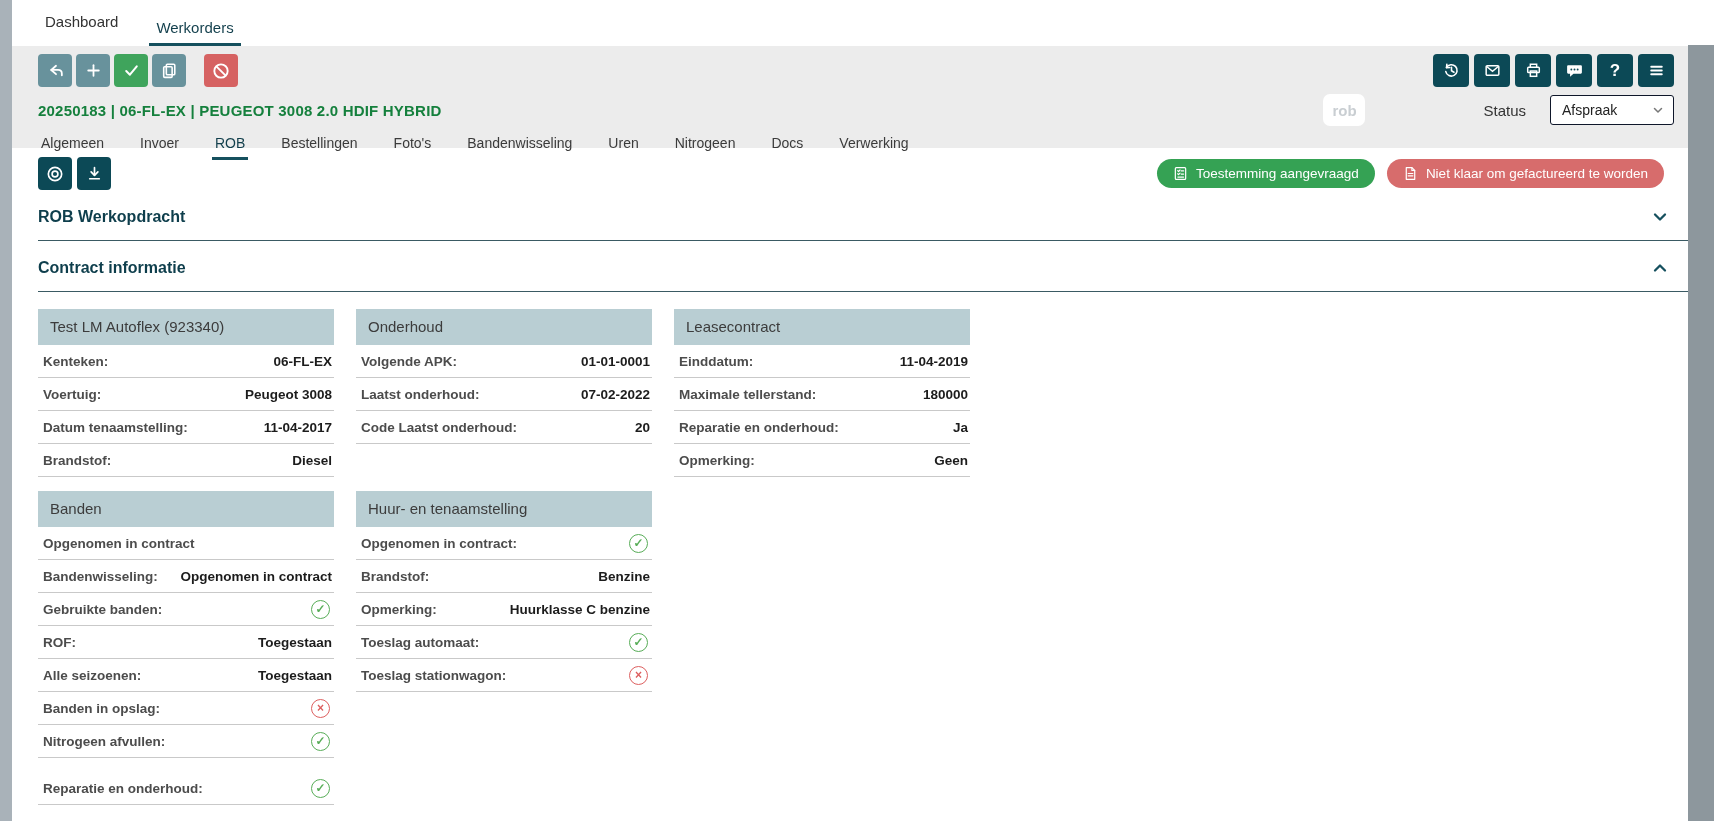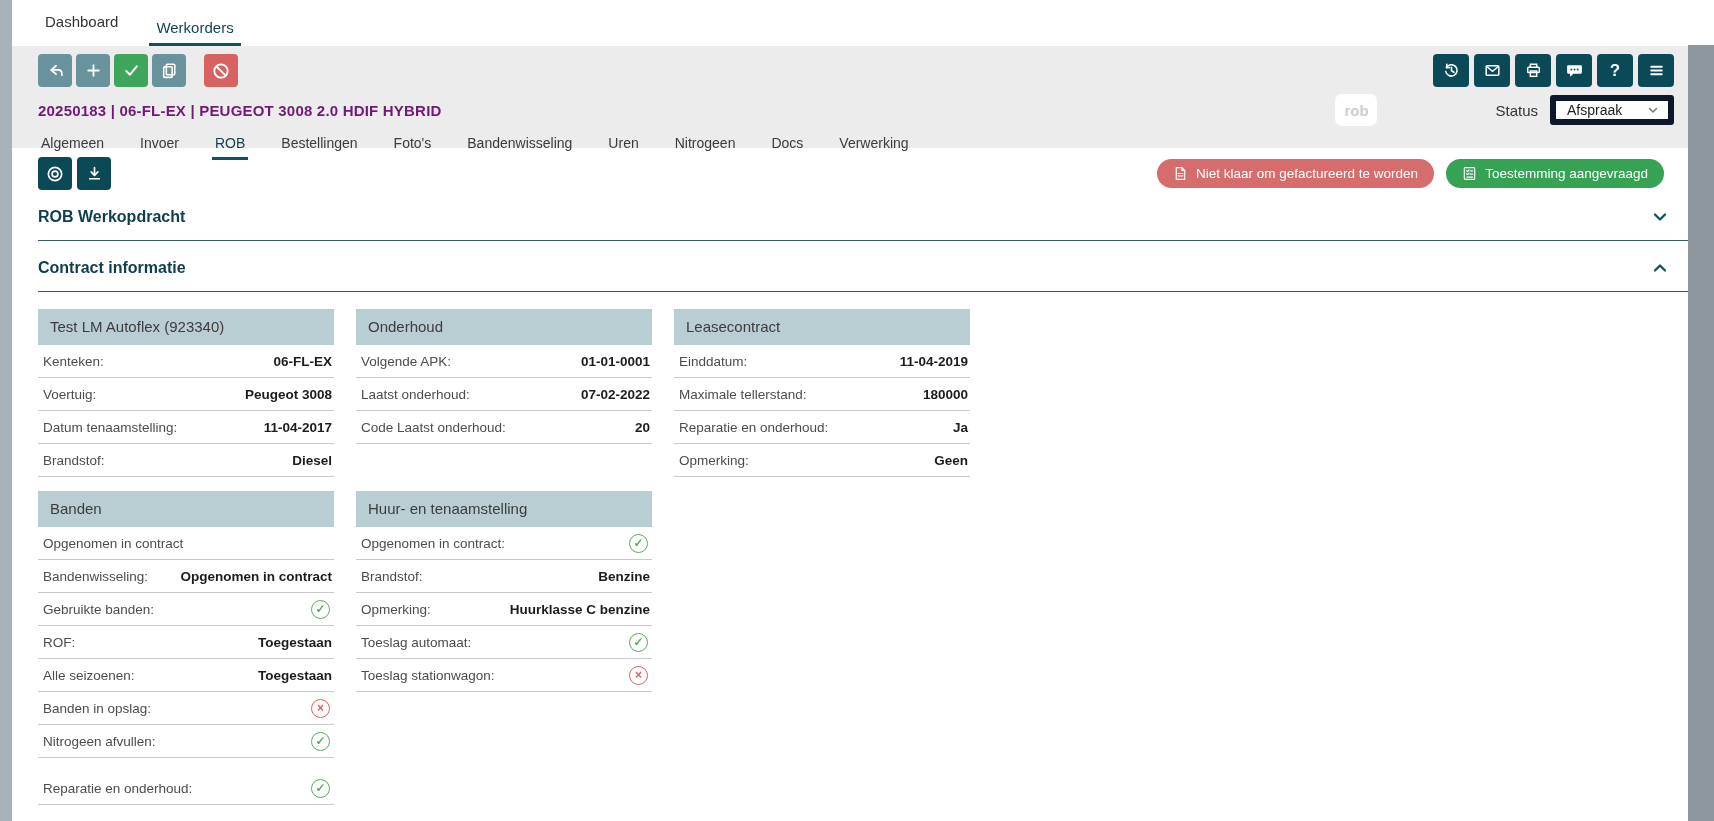--- a/index.html
+++ b/index.html
@@ -23,24 +23,24 @@
   .sq-btn { width:34px; height:33px; border-radius:4px; display:flex; align-items:center; justify-content:center; margin-right:4px; cursor:pointer; border:none; }
   .sq-btn.slate { background:#68929c; }
   .sq-btn.green { background:#3fa45c; }
   .sq-btn.red   { background:#d66262; margin-left:14px; }
   .sq-btn.dark  { background:#0c4956; }
   .btn-row-right { margin-left:auto; display:flex; }
   .btn-row-right .sq-btn { width:36px; margin-right:0; margin-left:5px; }
   .help-glyph { color:#fff; font-size:17px; font-weight:bold; }
 
   .title-row { display:flex; align-items:center; margin-top:7px; height:32px; }
-  .wo-title { font-size:15px; font-weight:bold; color:#701a75; letter-spacing:.2px; }
+  .wo-title { font-size:15px; font-weight:bold; color:#15803d; letter-spacing:.2px; }
   .logo-box { margin-left:auto; width:42px; height:32px; background:#fff; border-radius:7px; display:flex; align-items:center; justify-content:center; color:#c9ced2; font-weight:bold; font-size:15px; }
   .status-label { margin-left:118px; font-size:15px; color:#333; }
-  .status-select { margin-left:12px; width:124px; height:30px; background:#fff; border:6px solid #0f172a; border-radius:3px; display:flex; align-items:center; justify-content:space-between; padding:0 9px 0 11px; font-size:14px; color:#222; cursor:pointer; }
+  .status-select { margin-left:24px; width:124px; height:30px; background:#fff; border:1px solid #0f172a; border-radius:3px; display:flex; align-items:center; justify-content:space-between; padding:0 9px 0 11px; font-size:14px; color:#222; cursor:pointer; }
 
   .page-tabs { display:flex; margin-top:9px; }
   .ptab { font-size:14px; color:#3b3b3b; padding:0 3px 6px; margin-right:30px; border-bottom:3px solid transparent; cursor:pointer; }
   .ptab.active { color:#123f4c; border-bottom-color:#15505e; }
 
   
   .content { padding:9px 0 0 26px; }
   .content-head { display:flex; align-items:center; }
   .icon-btn { width:34px; height:33px; border-radius:4px; background:#0c4956; display:flex; align-items:center; justify-content:center; margin-right:5px; cursor:pointer; border:none; }
   .pills { margin-left:auto; margin-right:24px; display:flex; }
@@ -50,21 +50,21 @@
 
   .section-row { display:flex; align-items:center; justify-content:space-between; padding:17px 18px 13px 0; }
   .section-title { font-size:16px; font-weight:bold; color:#0e3e4c; }
   .chev { cursor:pointer; display:flex; }
   .divider { border-bottom:1px solid #3a5a63; }
 
   .cards { display:grid; grid-template-columns:repeat(3,296px); column-gap:22px; row-gap:14px; align-items:start; margin-top:17px; }
   .card { background:#fff; }
   .card-header { background:#b9ced3; height:36px; line-height:36px; padding:0 12px; font-size:15px; color:#3c3c3c; }
   .card-row { height:33px; display:flex; align-items:center; justify-content:space-between; border-bottom:1px solid #c9c9c9; padding:0 2px 0 5px; }
-  .row-label { font-size:13.5px; color:#4c4c4c; }
+  .row-label { font-size:13.5px; color:#4c4c4c;font-weight:bold; }
   .row-value { font-size:13.5px; font-weight:bold; color:#1c1c1c; }
   .st-icon { width:19px; height:19px; border-radius:50%; display:flex; align-items:center; justify-content:center; font-size:12px; margin-right:2px; font-weight:bold; }
   .st-icon.ok { border:1.5px solid #58ad58; color:#58ad58; }
   .st-icon.no { border:1.5px solid #dd5f5f; color:#dd5f5f; }
 </style>
 </head>
 <body>
 
 <div id="page">
   <div class="left-strip"></div>
@@ -213,44 +213,44 @@
           <span style="display:flex">
             <svg width="19" height="19" viewBox="0 0 18 18" fill="none" stroke="#fff" stroke-width="1.6" stroke-linecap="round" stroke-linejoin="round">
                 <path d="M9 3.5 V10.5"></path>
                 <path d="M5.8 7.5 L9 10.8 L12.2 7.5"></path>
                 <path d="M4.5 14 H13.5"></path>
               </svg>
           </span>
         </button>
 
         <div class="pills">
-          <div class="pill red">
-            <span style="display:flex">
-              <svg width="15" height="15" viewBox="0 0 16 16" fill="none" stroke="#fff" stroke-width="1.3" stroke-linecap="round" stroke-linejoin="round">
-                  <path d="M3.5 1.8 H9.5 L12.5 4.8 V14.2 H3.5 Z"></path>
-                  <path d="M9.5 1.8 V4.8 H12.5"></path>
-                  <path d="M5.5 8 H10.5"></path>
-                  <path d="M5.5 10.5 H10.5"></path>
-                </svg>
-            </span>
-            <span>Niet klaar om gefactureerd te worden</span>
-          </div>
           <div class="pill green">
             <span style="display:flex">
               <svg width="15" height="15" viewBox="0 0 16 16" fill="none" stroke="#fff" stroke-width="1.3" stroke-linecap="round" stroke-linejoin="round">
                   <rect x="2.5" y="1.8" width="11" height="12.5" rx="1"></rect>
                   <path d="M5 5 l0.9 0.9 L7.5 4.3"></path>
                   <path d="M8.8 5.3 H11.3"></path>
                   <path d="M5 8.3 l0.9 0.9 L7.5 7.6"></path>
                   <path d="M8.8 8.6 H11.3"></path>
                   <path d="M5.2 11.8 H11.3"></path>
                 </svg>
             </span>
             <span>Toestemming aangevraagd</span>
           </div>
+          <div class="pill red">
+            <span style="display:flex">
+              <svg width="15" height="15" viewBox="0 0 16 16" fill="none" stroke="#fff" stroke-width="1.3" stroke-linecap="round" stroke-linejoin="round">
+                  <path d="M3.5 1.8 H9.5 L12.5 4.8 V14.2 H3.5 Z"></path>
+                  <path d="M9.5 1.8 V4.8 H12.5"></path>
+                  <path d="M5.5 8 H10.5"></path>
+                  <path d="M5.5 10.5 H10.5"></path>
+                </svg>
+            </span>
+            <span>Niet klaar om gefactureerd te worden</span>
+          </div>
         </div>
       </div>
 
       <div class="section-row">
         <div class="section-title">ROB Werkopdracht</div>
         <span class="chev">
           <svg width="20" height="20" viewBox="0 0 20 20" fill="none" stroke="#15505e" stroke-width="2.3" stroke-linecap="round" stroke-linejoin="round">
               <path d="M5 7.5 L10 12.5 L15 7.5"></path>
             </svg>
         </span>

